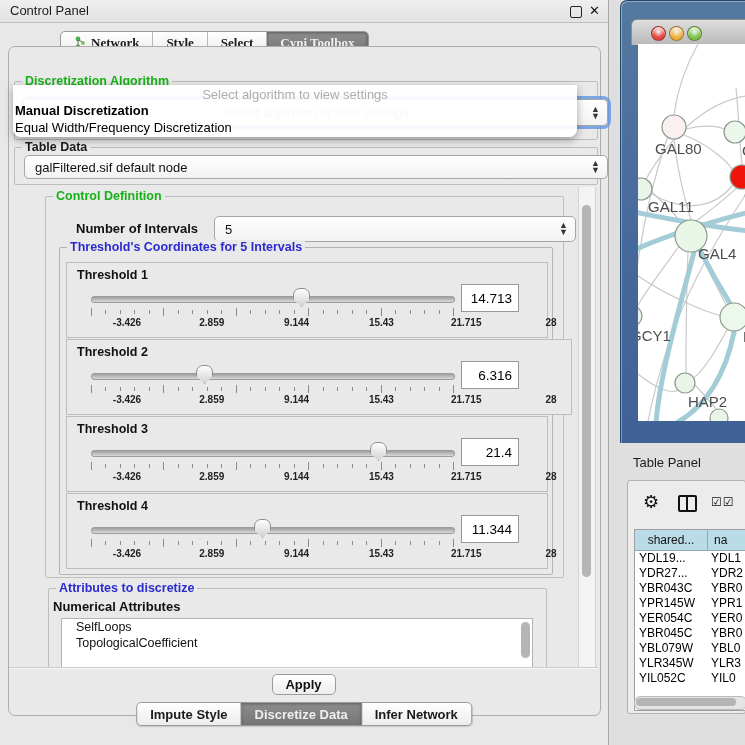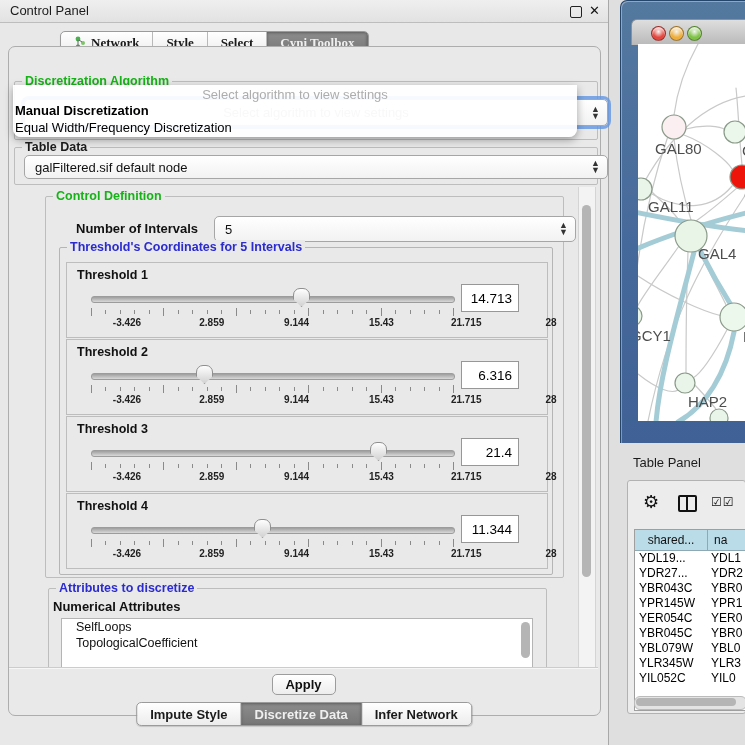--- a/index.html
+++ b/index.html
@@ -211,21 +211,21 @@
               <div class="thr-ticklabels">
                 <span style="left:0.0%">-3.426</span>
                 <span style="left:20.0%">2.859</span>
                 <span style="left:40.0%">9.144</span>
                 <span style="left:60.0%">15.43</span>
                 <span style="left:80.0%">21.715</span>
                 <span style="left:100.0%">28</span>
               </div>
               <div class="thr-value">14.713</div>
             </div>
-            <div class="thr-item" style="top: 91px;">
+            <div class="thr-item" style="top: 91px; padding-left: 24px;">
               <div class="thr-label">Threshold 2</div>
               <div class="thr-track"></div>
               <div class="thr-thumb" style="left:129px"></div>
               <div class="thr-ticks">
                 <i class="major" style="left:0.00%"></i>
                 <i class="" style="left:4.00%"></i>
                 <i class="" style="left:8.00%"></i>
                 <i class="" style="left:12.00%"></i>
                 <i class="" style="left:16.00%"></i>
                 <i class="major" style="left:20.00%"></i>

